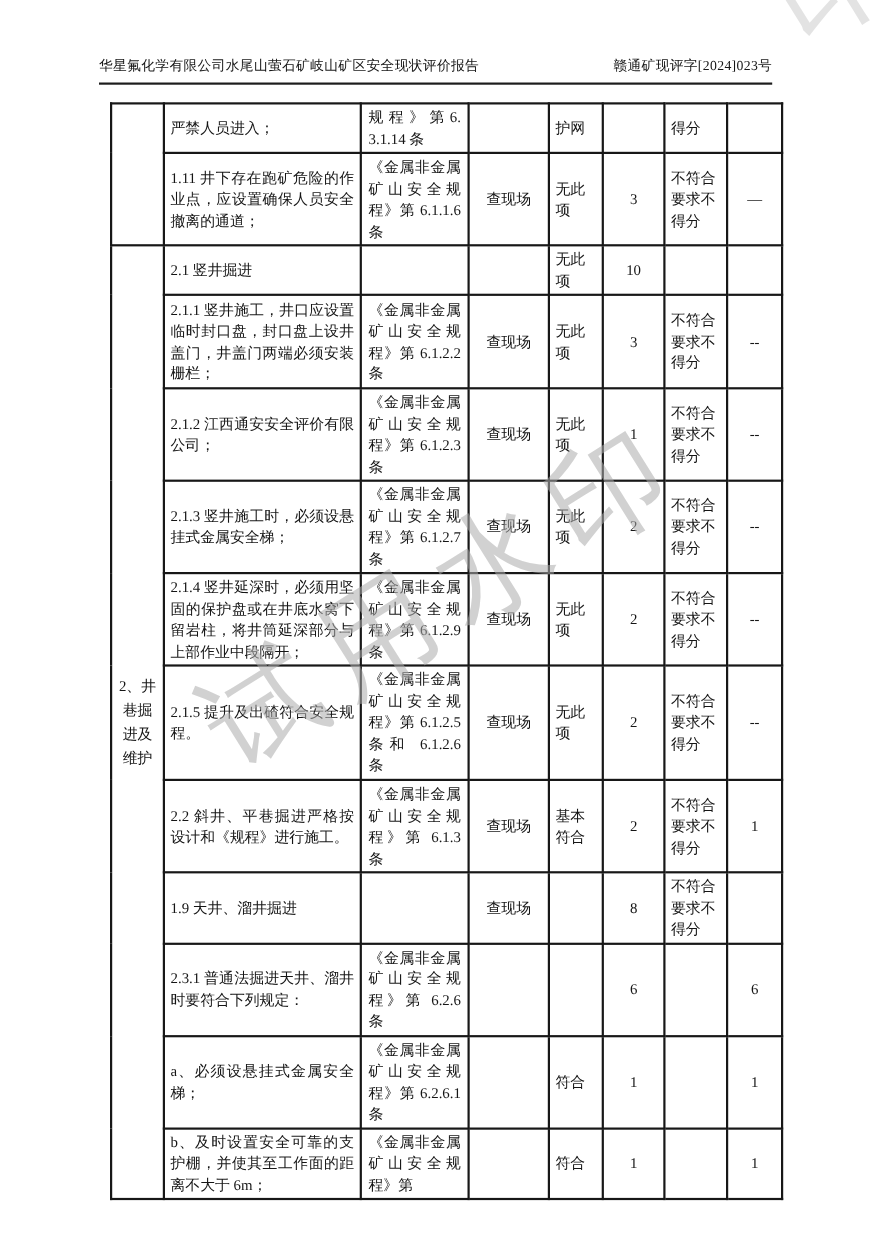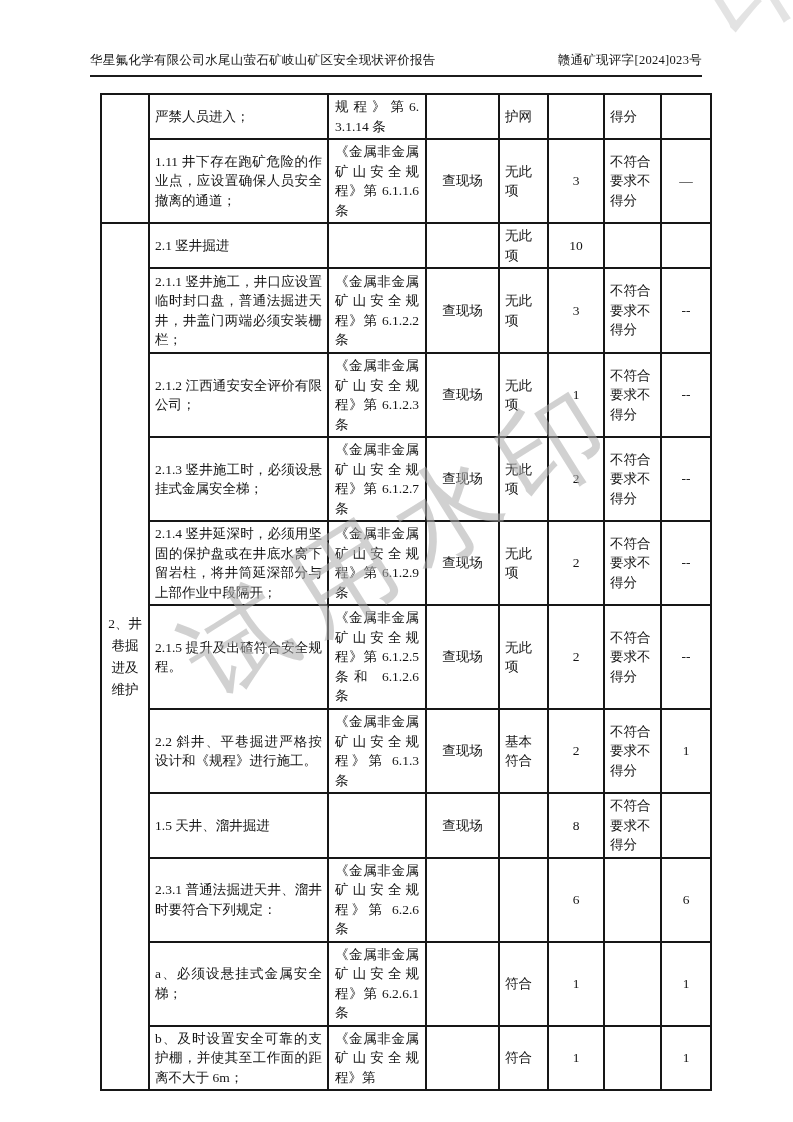--- a/index.html
+++ b/index.html
@@ -109,21 +109,21 @@
         <td class="c-cat" rowspan="11">2、井巷掘进及维护</td>
         <td class="c-item">2.1 竖井掘进</td>
         <td class="c-basis"></td>
         <td class="c-center"></td>
         <td class="c-status">无此项</td>
         <td class="c-center">10</td>
         <td class="c-status"></td>
         <td class="c-center"></td>
       </tr>
       <tr style="height:85px">
-        <td class="c-item">2.1.1 竖井施工，井口应设置临时封口盘，普通法掘进天井，井盖门两端必须安装栅栏；</td>
+        <td class="c-item">2.1.1 竖井施工，井口应设置临时封口盘，封口盘上设井盖门，井盖门两端必须安装栅栏；</td>
         <td class="c-basis">《金属非金属矿山安全规程》第 6.1.2.2 条</td>
         <td class="c-center">查现场</td>
         <td class="c-status">无此项</td>
         <td class="c-center">3</td>
         <td class="c-status">不符合要求不得分</td>
         <td class="c-center">--</td>
       </tr>
       <tr style="height:77px">
         <td class="c-item">2.1.2 江西通安安全评价有限公司；</td>
         <td class="c-basis">《金属非金属矿山安全规程》第 6.1.2.3 条</td>
@@ -163,21 +163,21 @@
       <tr style="height:61px">
         <td class="c-item">2.2 斜井、平巷掘进严格按设计和《规程》进行施工。</td>
         <td class="c-basis">《金属非金属矿山安全规程》第 6.1.3 条</td>
         <td class="c-center">查现场</td>
         <td class="c-status">基本符合</td>
         <td class="c-center">2</td>
         <td class="c-status">不符合要求不得分</td>
         <td class="c-center">1</td>
       </tr>
       <tr style="height:62px">
-        <td class="c-item">1.5 天井、溜井掘进</td>
+        <td class="c-item">1.9 天井、溜井掘进</td>
         <td class="c-basis"></td>
         <td class="c-center">查现场</td>
         <td class="c-status"></td>
         <td class="c-center">8</td>
         <td class="c-status">不符合要求不得分</td>
         <td class="c-center"></td>
       </tr>
       <tr style="height:78px">
         <td class="c-item">2.3.1 普通法掘进天井、溜井时要符合下列规定：</td>
         <td class="c-basis">《金属非金属矿山安全规程》第 6.2.6 条</td>

